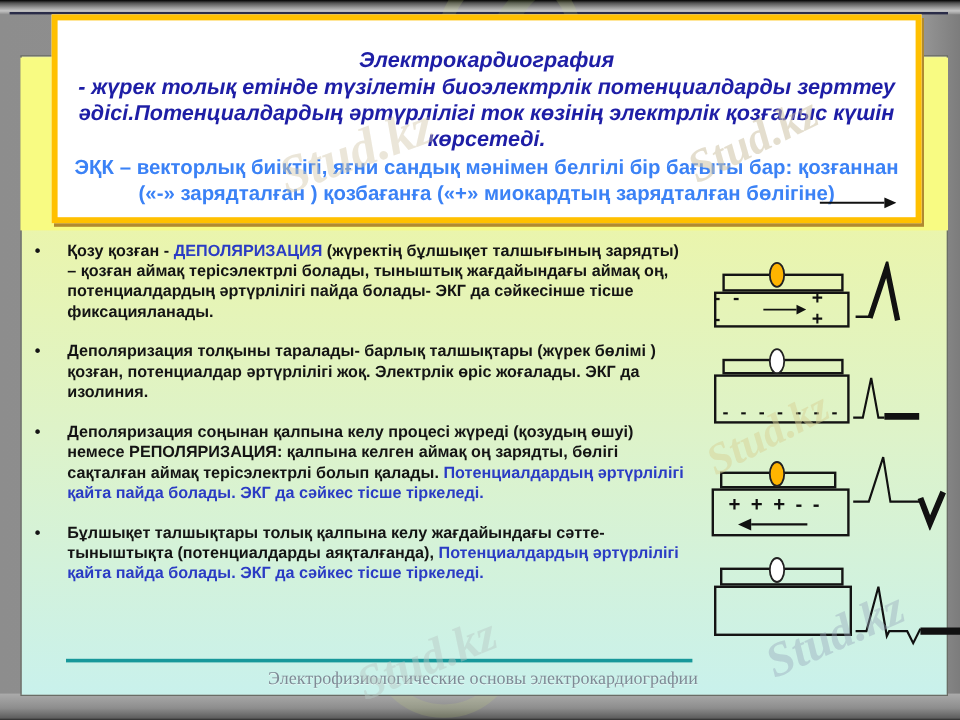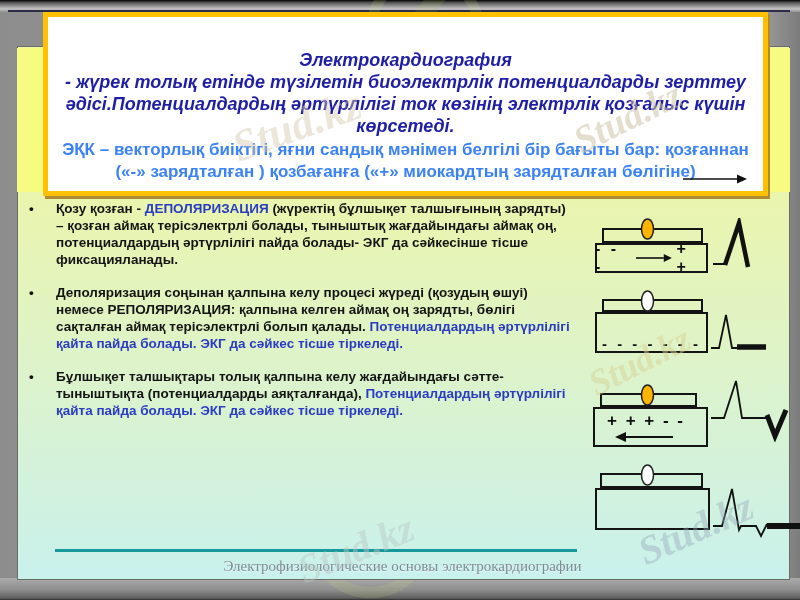--- a/index.html
+++ b/index.html
@@ -14,21 +14,21 @@
   .navy-line{position:absolute;left:8px;top:10px;width:782px;height:2px;background:#2a2c48;}
   
   .slide{position:absolute;left:17px;top:46px;width:771px;height:532px;
          border:1px solid #6a6d66;
          background:linear-gradient(180deg,#f1f7a0 0%,#ecf5a8 22%,#def3c8 58%,#c9f1ec 100%);}
   
   .backdrop{position:absolute;left:17px;top:48px;width:773px;height:144px;background:#f8fb82;}
   
   .titlebox{position:absolute;left:43px;top:12px;width:715px;height:164px;
             background:#ffffff;border:5px solid #FFC000;box-shadow:2px 3px 0 #b08a30;
-            text-align:center;padding-top:10px;}
+            text-align:center;padding-top:0;}
   .titlebox .inner{padding:22px 8px 0 8px;}
   .t-title,.t-sub{color:#1E1EA6;font-weight:bold;font-style:italic;font-size:18px;line-height:22px;margin:0;}
   .t-def{color:#3b82f6;font-weight:bold;font-size:17px;line-height:22px;margin:2px 0 0 0;}
   .title-arrow{position:absolute;right:16px;bottom:6px;}
   
   .bullets{position:absolute;left:20px;top:200px;width:556px;margin:0;padding:0;list-style:none;}
   .bullets li{position:relative;padding-left:36px;margin-bottom:16px;
               font-size:13.5px;line-height:17px;font-weight:bold;color:#141414;}
   .bullets li::before{content:"•";position:absolute;left:9px;top:0;color:#141414;}
   .blue{color:#2B3CC4;}
@@ -83,20 +83,21 @@
       <p class="t-def">ЭҚК – векторлық биіктігі, яғни сандық мәнімен белгілі бір бағыты бар: қозғаннан («-» зарядталған ) қозбағанға («+» миокардтың зарядталған бөлігіне)</p>
     </div>
     <svg class="title-arrow" width="64" height="12" viewBox="0 0 64 12">
       <line x1="0" y1="6" x2="54" y2="6" stroke="#111" stroke-width="1.6"></line>
       <polygon points="54,1.5 64,6 54,10.5" fill="#111"></polygon>
     </svg>
   </div>
 
   <ul class="bullets z2">
     <li><span>Қозу қозған - </span><span class="blue">ДЕПОЛЯРИЗАЦИЯ</span><span>  (жүректің бұлшықет талшығының зарядты) – қозған аймақ терісэлектрлі болады, тыныштық жағдайындағы аймақ оң, потенциалдардың әртүрлілігі пайда болады- ЭКГ да сәйкесінше тісше фиксацияланады.</span></li>
+    <li><span>Деполяризация толқыны таралады- барлық талшықтары (жүрек бөлімі ) қозған, потенциалдар әртүрлілігі жоқ. Электрлік өріс жоғалады. ЭКГ да изолиния.</span><span class="blue"></span><span></span></li>
     <li><span>Деполяризация соңынан қалпына келу процесі жүреді (қозудың өшуі) немесе РЕПОЛЯРИЗАЦИЯ: қалпына келген аймақ оң зарядты, бөлігі сақталған аймақ терісэлектрлі болып қалады.  </span><span class="blue">Потенциалдардың әртүрлілігі қайта пайда болады. ЭКГ да сәйкес  тісше тіркеледі.</span><span></span></li>
     <li><span>Бұлшықет талшықтары толық қалпына келу жағдайындағы сәтте-тыныштықта (потенциалдарды аяқталғанда), </span><span class="blue">Потенциалдардың әртүрлілігі қайта пайда болады. ЭКГ да сәйкес  тісше тіркеледі.</span><span></span></li>
   </ul>
 
   <div class="rect z2" style="left:602px;top:228px;width:101px;height:15px;"></div>
   <div class="rect z2" style="left:595px;top:243px;width:113px;height:30px;"></div>
   <svg class="oval z3" style="left:640px;top:218px;" width="15" height="22" viewBox="0 0 15 22">
     <ellipse cx="7.5" cy="11" rx="6" ry="10" stroke="#222" stroke-width="1.5" fill="#FFB400"></ellipse>
   </svg>
   <div class="d1-signs z3">

